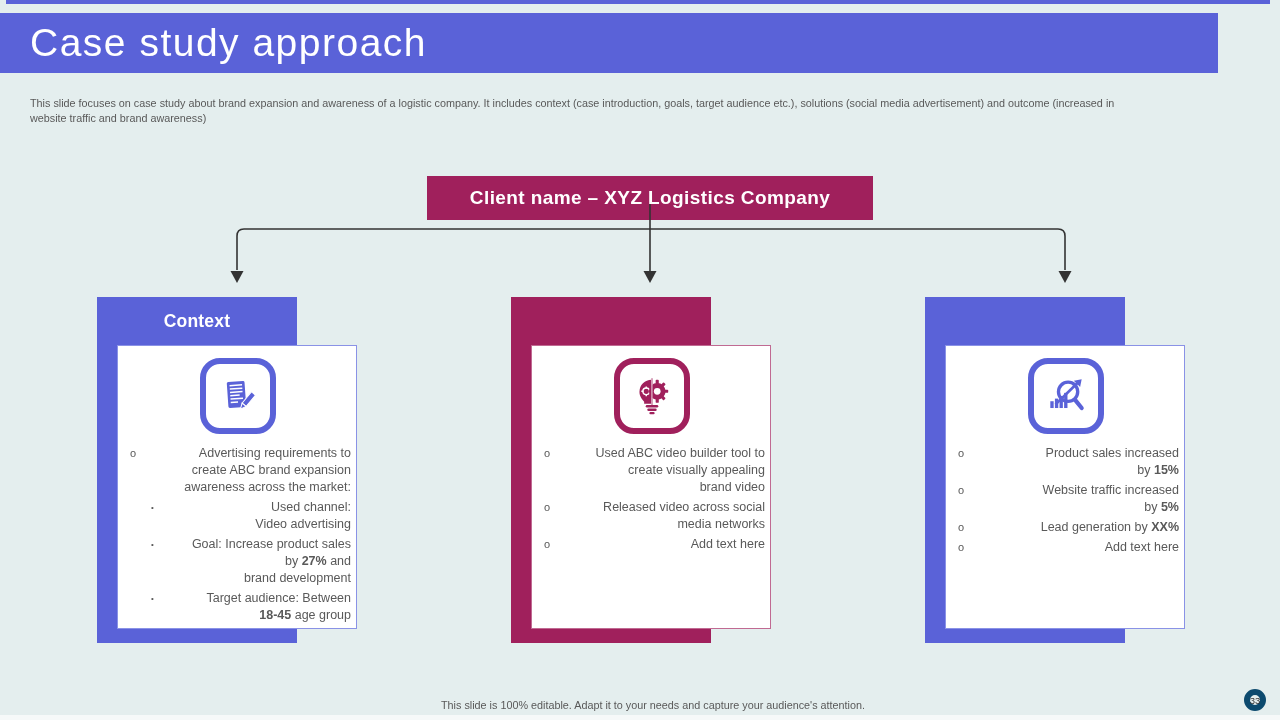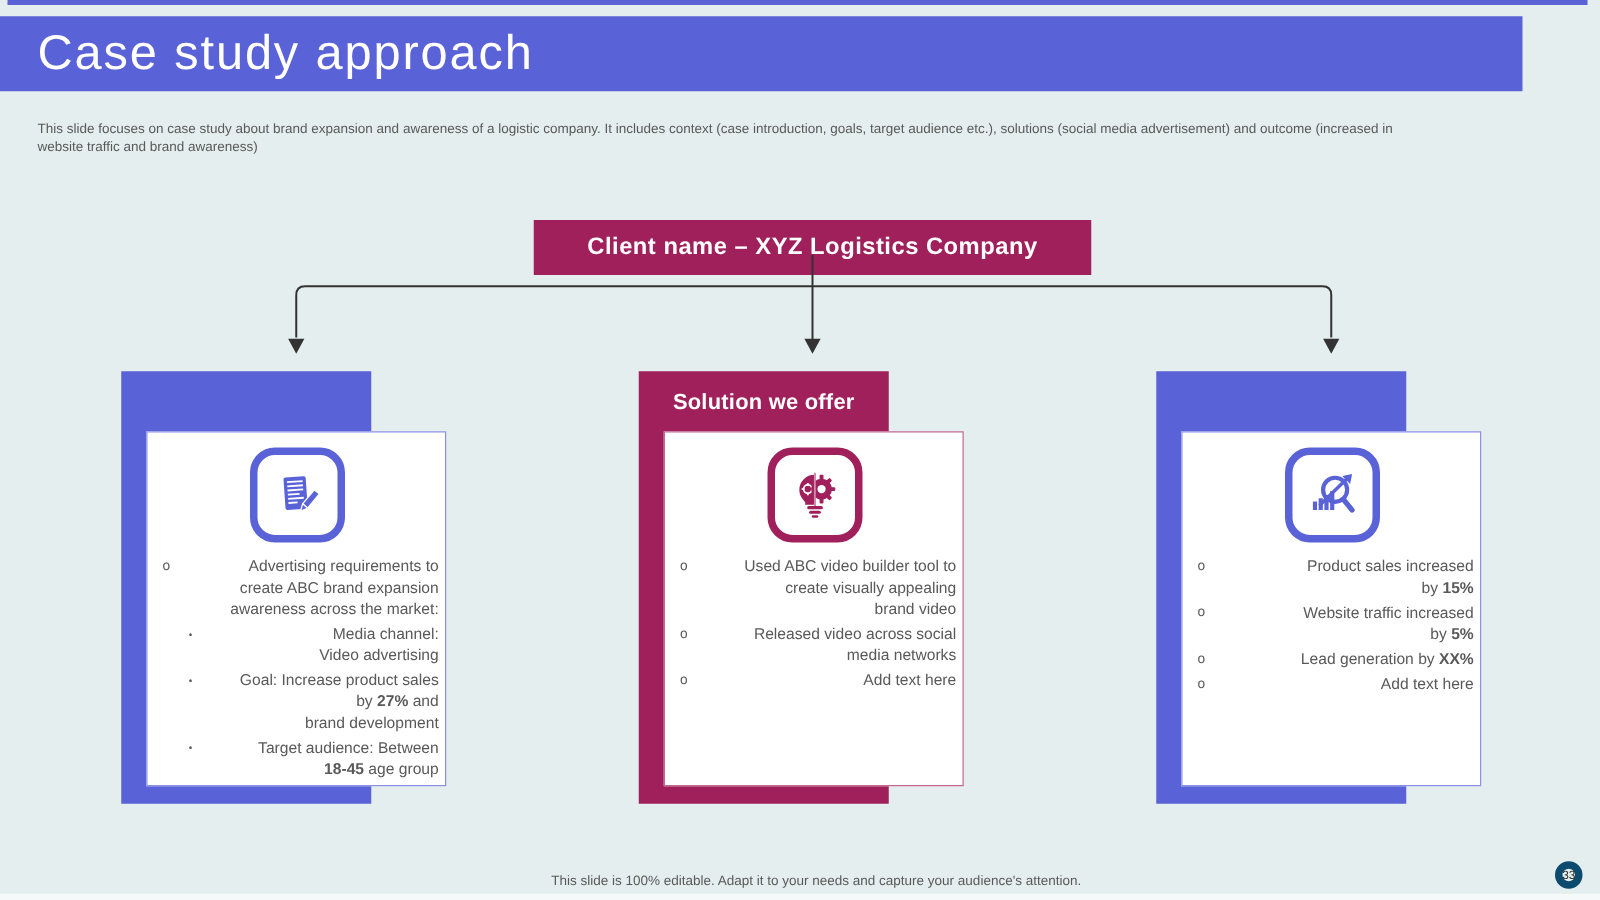--- a/index.html
+++ b/index.html
@@ -61,20 +61,21 @@
   </g>
   <g fill="#333333" stroke="none">
     <polygon points="230.5,71 243.5,71 237,83"></polygon>
     <polygon points="643.5,71 656.5,71 650,83"></polygon>
     <polygon points="1058.5,71 1071.5,71 1065,83"></polygon>
   </g>
 </svg>
 
 <div class="column" style="left: 97px; --accent: #5a62d8; --card-border: #8a92e6;">
   <div class="panel"></div>
+  <div class="header">Context</div>
   <div class="card">
     <div class="icon-box">
       <svg width="46" height="46" viewBox="0 0 44 44">
         <g transform="rotate(-4 21 20)">
           <rect x="12" y="8" width="17" height="25" rx="1.5" fill="currentColor"></rect>
           <g fill="#ffffff">
             <rect x="14.5" y="11" width="12" height="1.4"></rect>
             <rect x="14.5" y="14.2" width="12" height="1.4"></rect>
             <rect x="14.5" y="17.4" width="12" height="1.4"></rect>
             <rect x="14.5" y="20.6" width="9" height="1.4"></rect>
@@ -90,41 +91,40 @@
     </div>
     <div class="bullets">
         <div class="bullet level1">
           <span class="marker">o</span>
           <span class="btext"><span>Advertising requirements to
 create ABC brand expansion
 awareness across the market:</span></span>
         </div>
         <div class="bullet level2">
           <span class="marker">•</span>
-          <span class="btext"><span>Media channel:
+          <span class="btext"><span>Used channel:
 Video advertising</span></span>
         </div>
         <div class="bullet level2">
           <span class="marker">•</span>
           <span class="btext"><span>Goal: Increase product sales
 by </span><span class="b">27%</span><span> and
 brand development</span></span>
         </div>
         <div class="bullet level2">
           <span class="marker">•</span>
           <span class="btext"><span>Target audience: Between
 </span><span class="b">18-45</span><span> age group</span></span>
         </div>
       </div>
   </div>
 </div>
 
 <div class="column" style="left: 511px; --accent: #a0205c; --card-border: #c06a92;">
   <div class="panel"></div>
-  <div class="header">Solution we offer</div>
   <div class="card">
     <div class="icon-box">
       <svg width="46" height="46" viewBox="0 0 44 44">
 
         <path d="M21.5,6.5 A11.5 11.5 0 0 0 10,18 c0,4.5 2.5,7 4.5,9.5 l0,2 h7 Z" fill="currentColor"></path>
 
         <g fill="none" stroke="#ffffff" stroke-width="1.4">
           <circle cx="16.5" cy="17.5" r="3.2"></circle>
           <path d="M16.5,12.8 v2 M16.5,20.2 v2 M11.8,17.5 h2 M19.2,17.5 h2"></path>
         </g>

